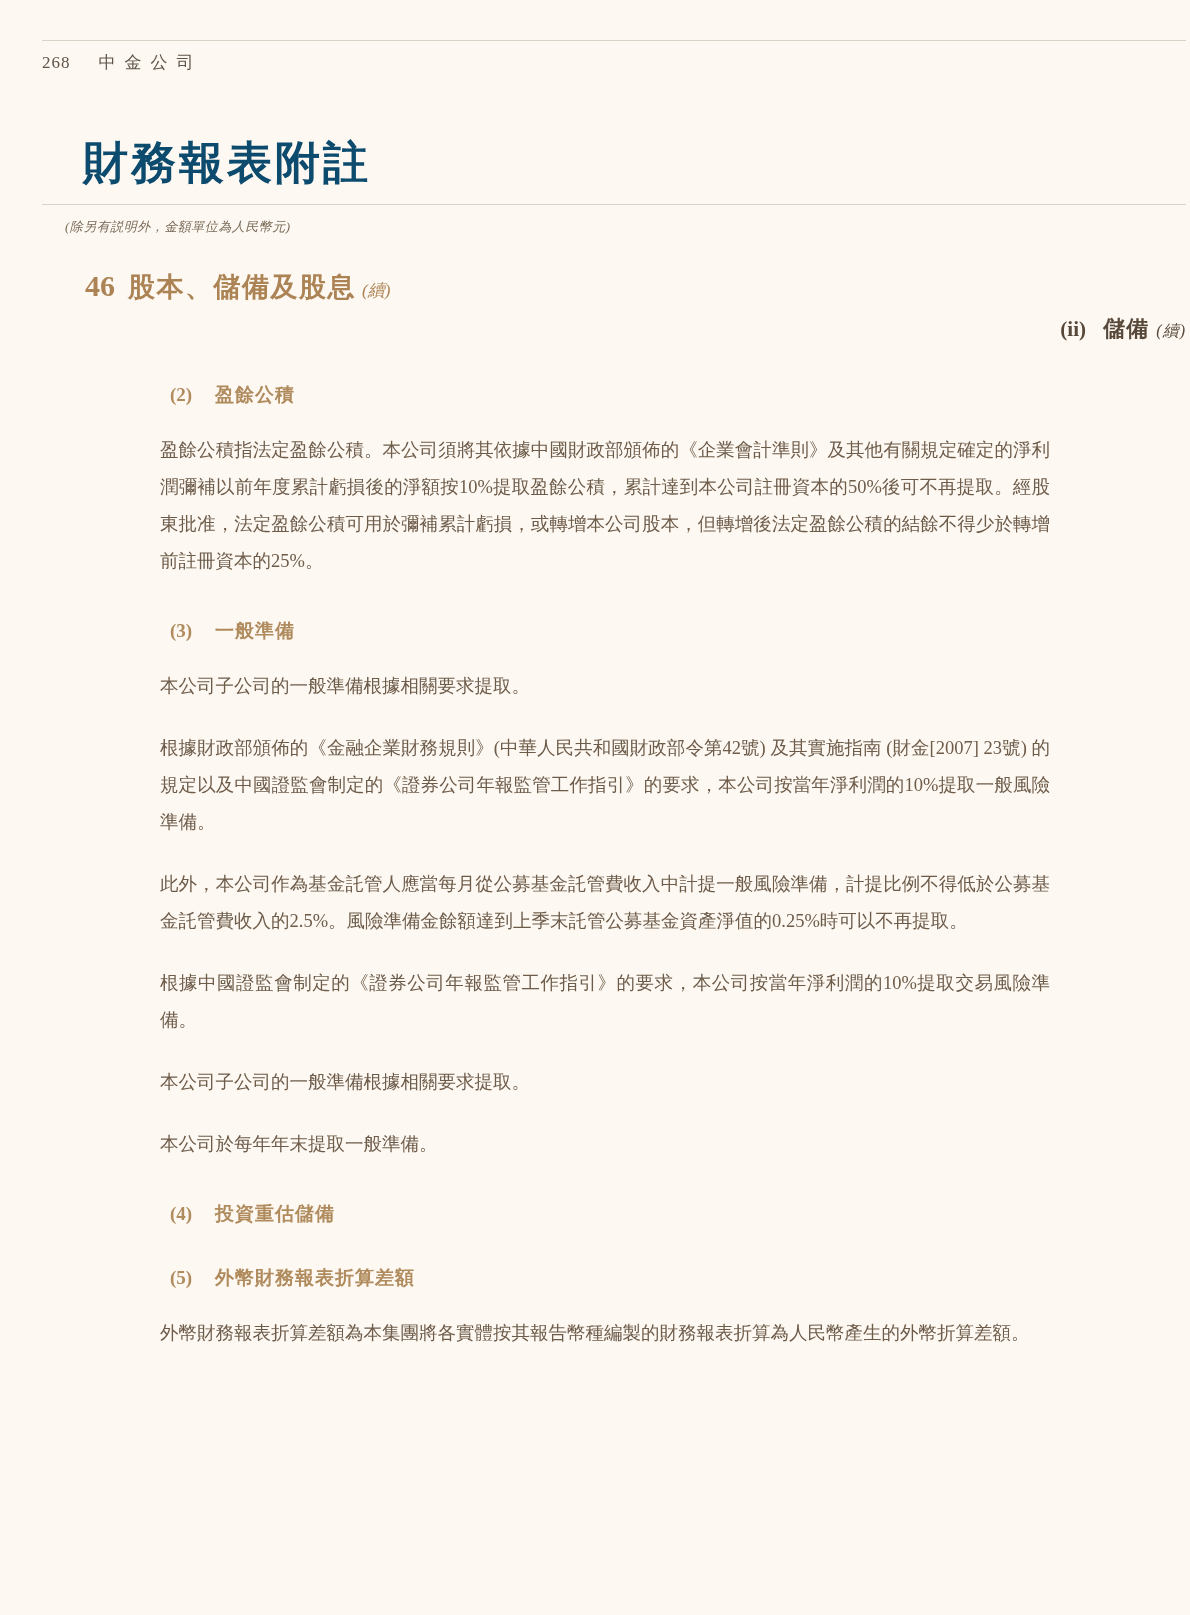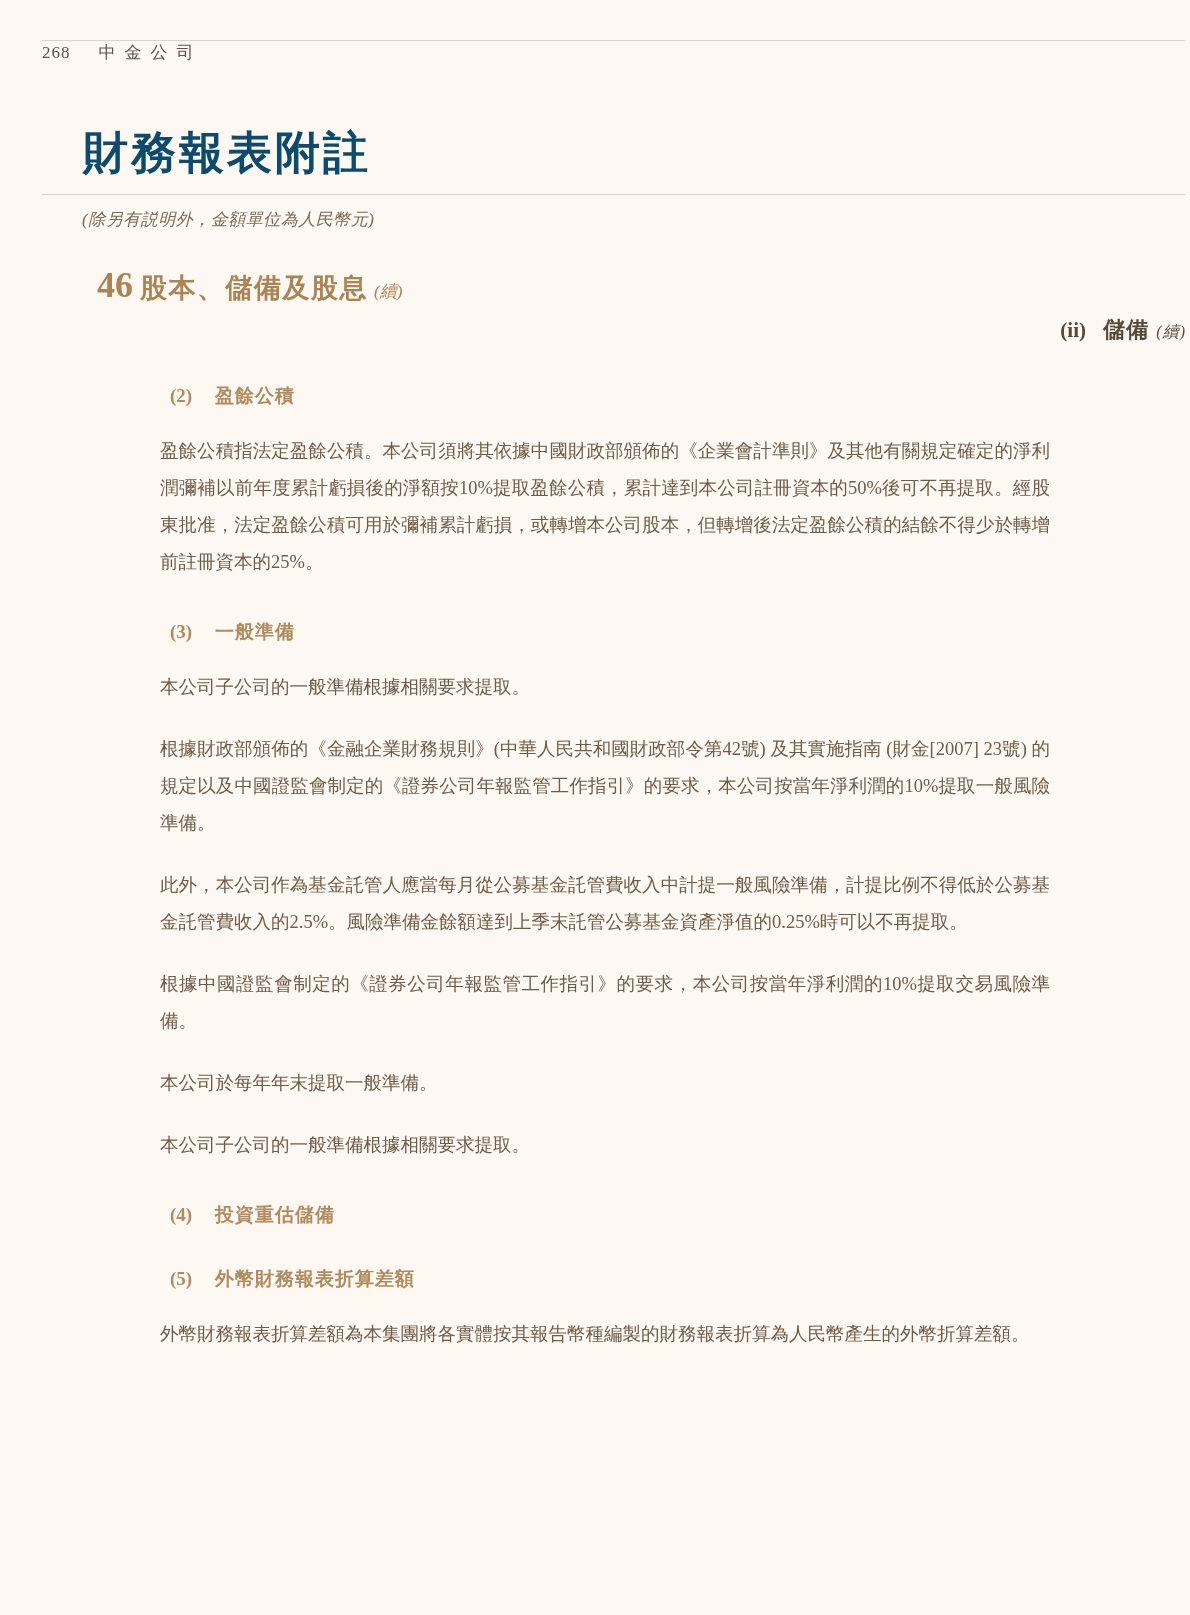--- a/index.html
+++ b/index.html
@@ -15,20 +15,21 @@
     width: 1190px; height: 1615px;
     padding: 0 4px 0 42px;
   }
   .rule {
     border: none;
     border-top: 1.5px solid #DAD3C7;
     height: 0;
   }
   .top-rule { margin-top: 40px; width: 1144px; }
   .page-header {
+    margin-top: 10px;
     font-size: 17px;
     color: #5F544A;
     display: flex;
     align-items: baseline;
   }
   .page-num { letter-spacing: 1px; }
   .company { margin-left: 28px; letter-spacing: 9px; }
 
   .doc-title {
     margin-top: 64px;
@@ -36,40 +37,39 @@
     font-size: 45px;
     font-weight: bold;
     letter-spacing: 3px;
     color: #0c4a6e;
     line-height: 1.15;
   }
   .title-rule { margin-top: 14px; width: 1144px; }
 
   .note {
     margin-top: 13px;
-    margin-left: 40px;
+    margin-left: 23px;
     font-style: italic;
-    font-size: 17px;
+    font-size: 13px;
     color: #7A6A58;
     letter-spacing: 0.5px;
   }
 
   .sec-heading {
     margin-top: 33px;
     padding-left: 43px;
     display: flex;
     align-items: baseline;
     color: #AC8354;
   }
   .sec-num {
     width: 43px;
-    font-size: 36px;
+    font-size: 30px;
     font-weight: bold;
     flex: 0 0 43px;
-    margin-left: 12px;
   }
   .sec-title {
     font-size: 27px;
     font-weight: bold;
     letter-spacing: 1.5px;
   }
   .sec-cont { font-size: 17px; font-weight: normal; font-style: italic; margin-left: 6px; letter-spacing: 0; }
 
   .subsec-heading {
     margin-top: 9px;
@@ -155,22 +155,22 @@
 
     <div class="item">
       <div class="item-heading">
         <span class="item-label">(3)</span>
         <h4 class="item-title">一般準備</h4>
       </div>
       <p class="body-para">本公司子公司的一般準備根據相關要求提取。</p>
       <p class="body-para">根據財政部頒佈的《金融企業財務規則》(中華人民共和國財政部令第42號) 及其實施指南 (財金[2007] 23號) 的規定以及中國證監會制定的《證券公司年報監管工作指引》的要求，本公司按當年淨利潤的10%提取一般風險準備。</p>
       <p class="body-para">此外，本公司作為基金託管人應當每月從公募基金託管費收入中計提一般風險準備，計提比例不得低於公募基金託管費收入的2.5%。風險準備金餘額達到上季末託管公募基金資產淨值的0.25%時可以不再提取。</p>
       <p class="body-para">根據中國證監會制定的《證券公司年報監管工作指引》的要求，本公司按當年淨利潤的10%提取交易風險準備。</p>
+      <p class="body-para">本公司子公司的一般準備根據相關要求提取。</p>
       <p class="body-para">本公司於每年年末提取一般準備。</p>
-      <p class="body-para">本公司子公司的一般準備根據相關要求提取。</p>
     </div>
 
     <div class="item">
       <div class="item-heading">
         <span class="item-label">(4)</span>
         <h4 class="item-title">投資重估儲備</h4>
       </div>
     </div>
 
     <div class="item">

